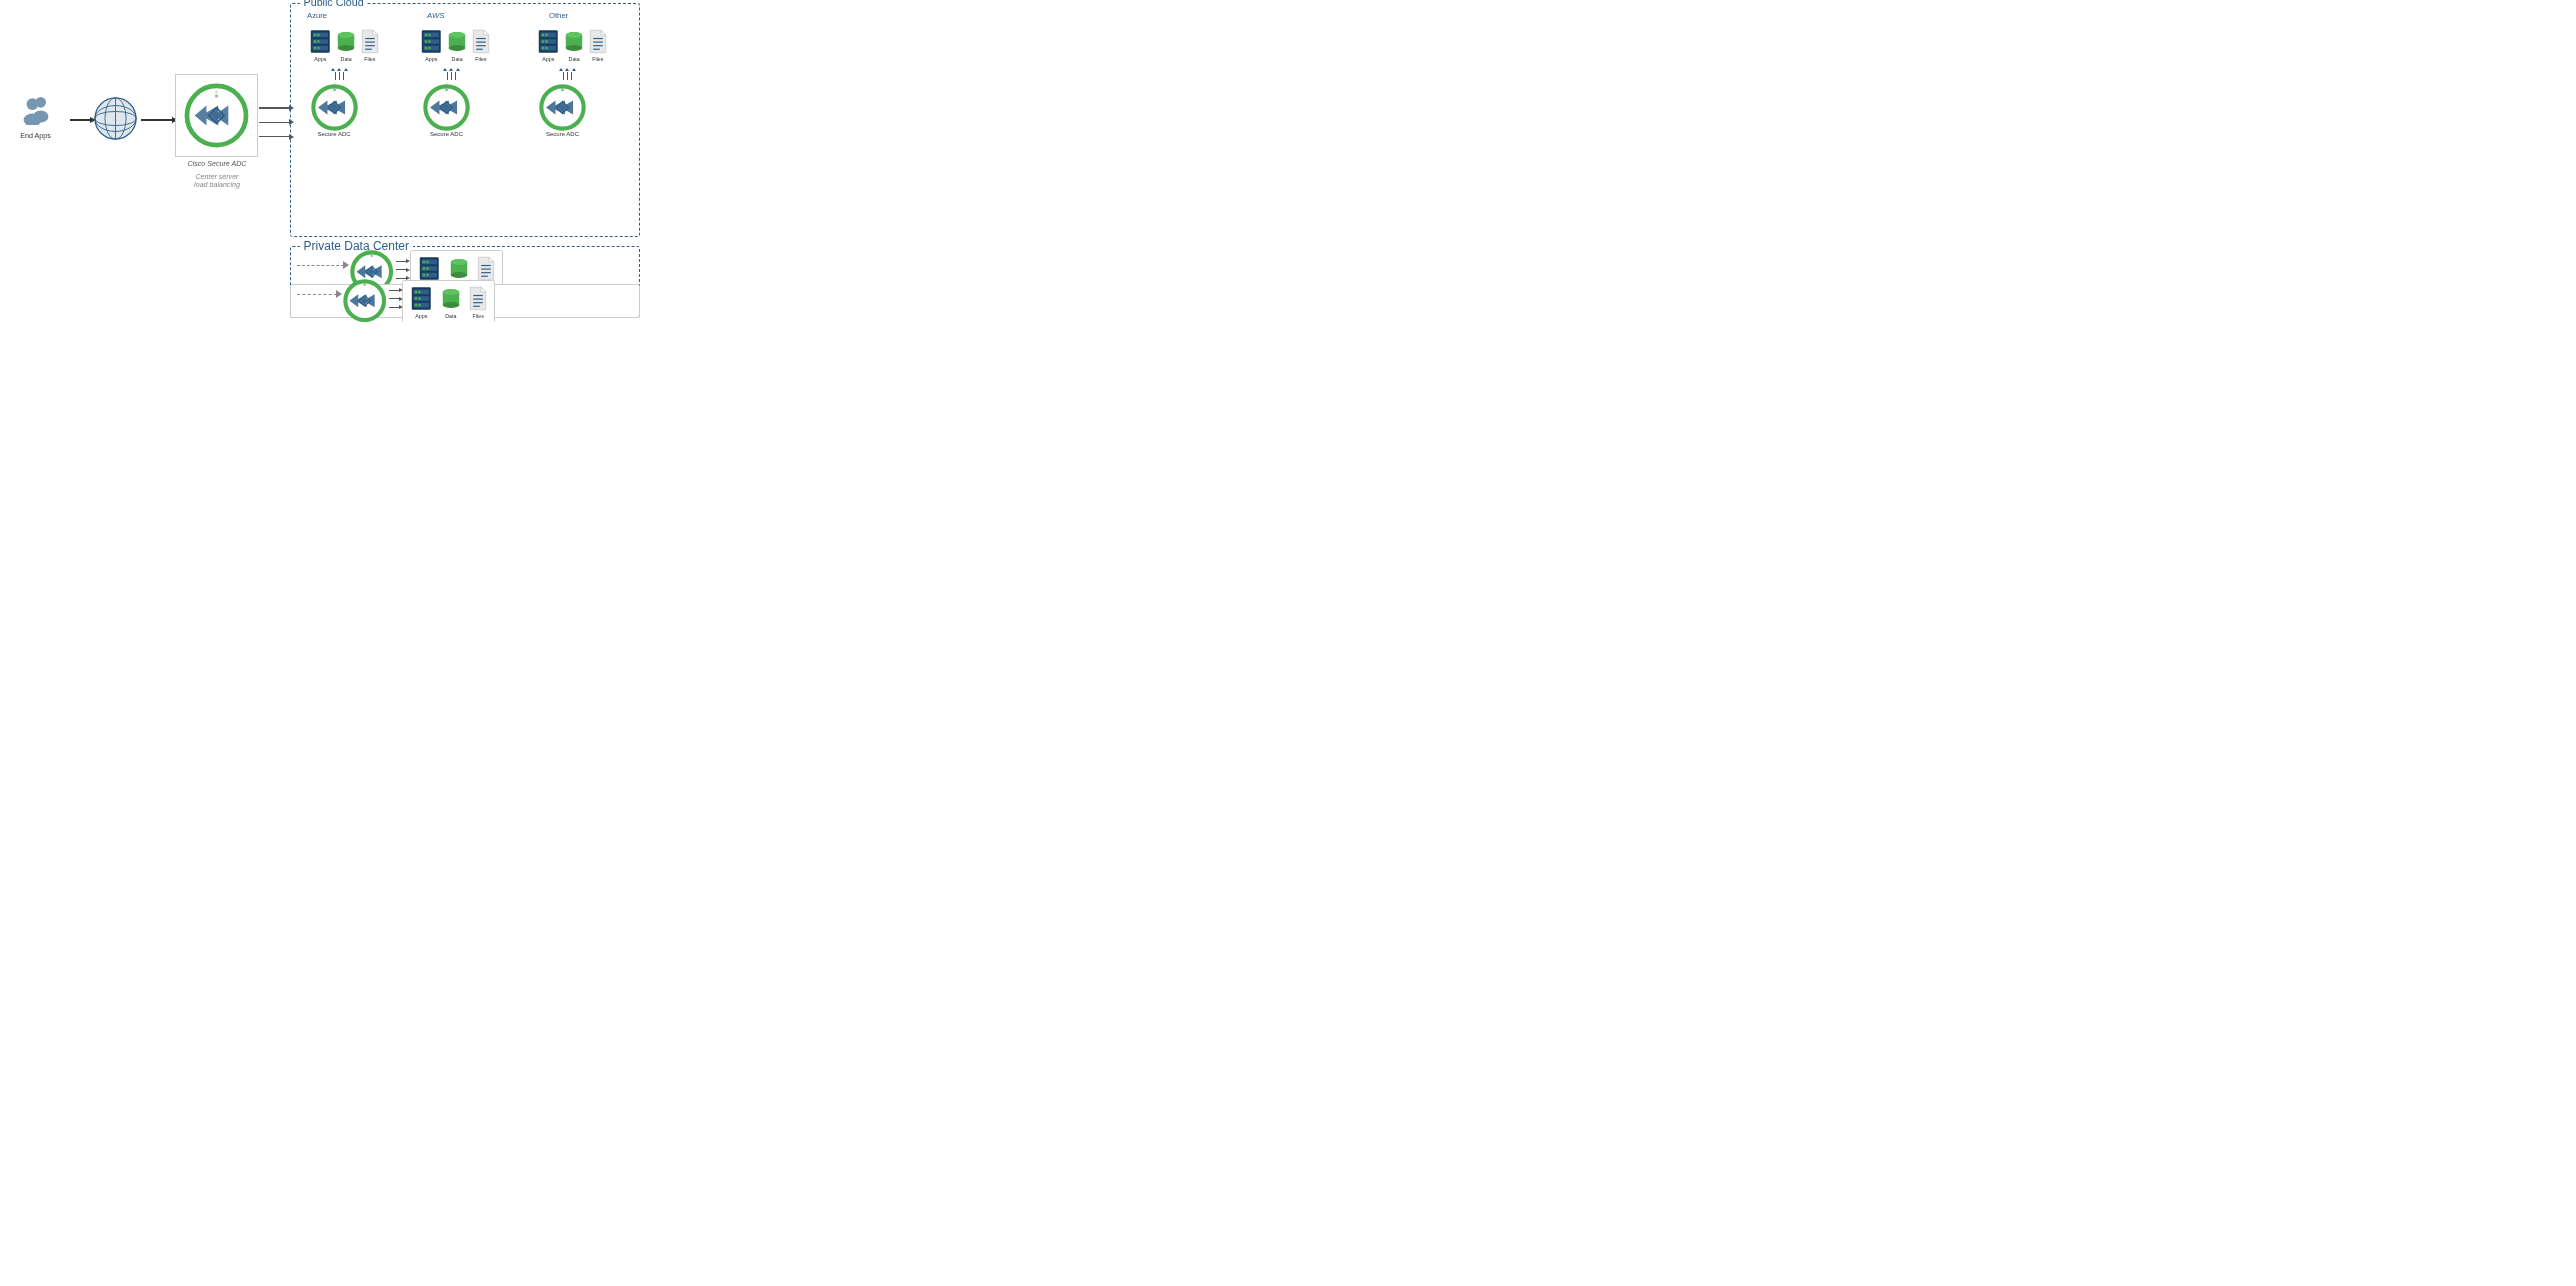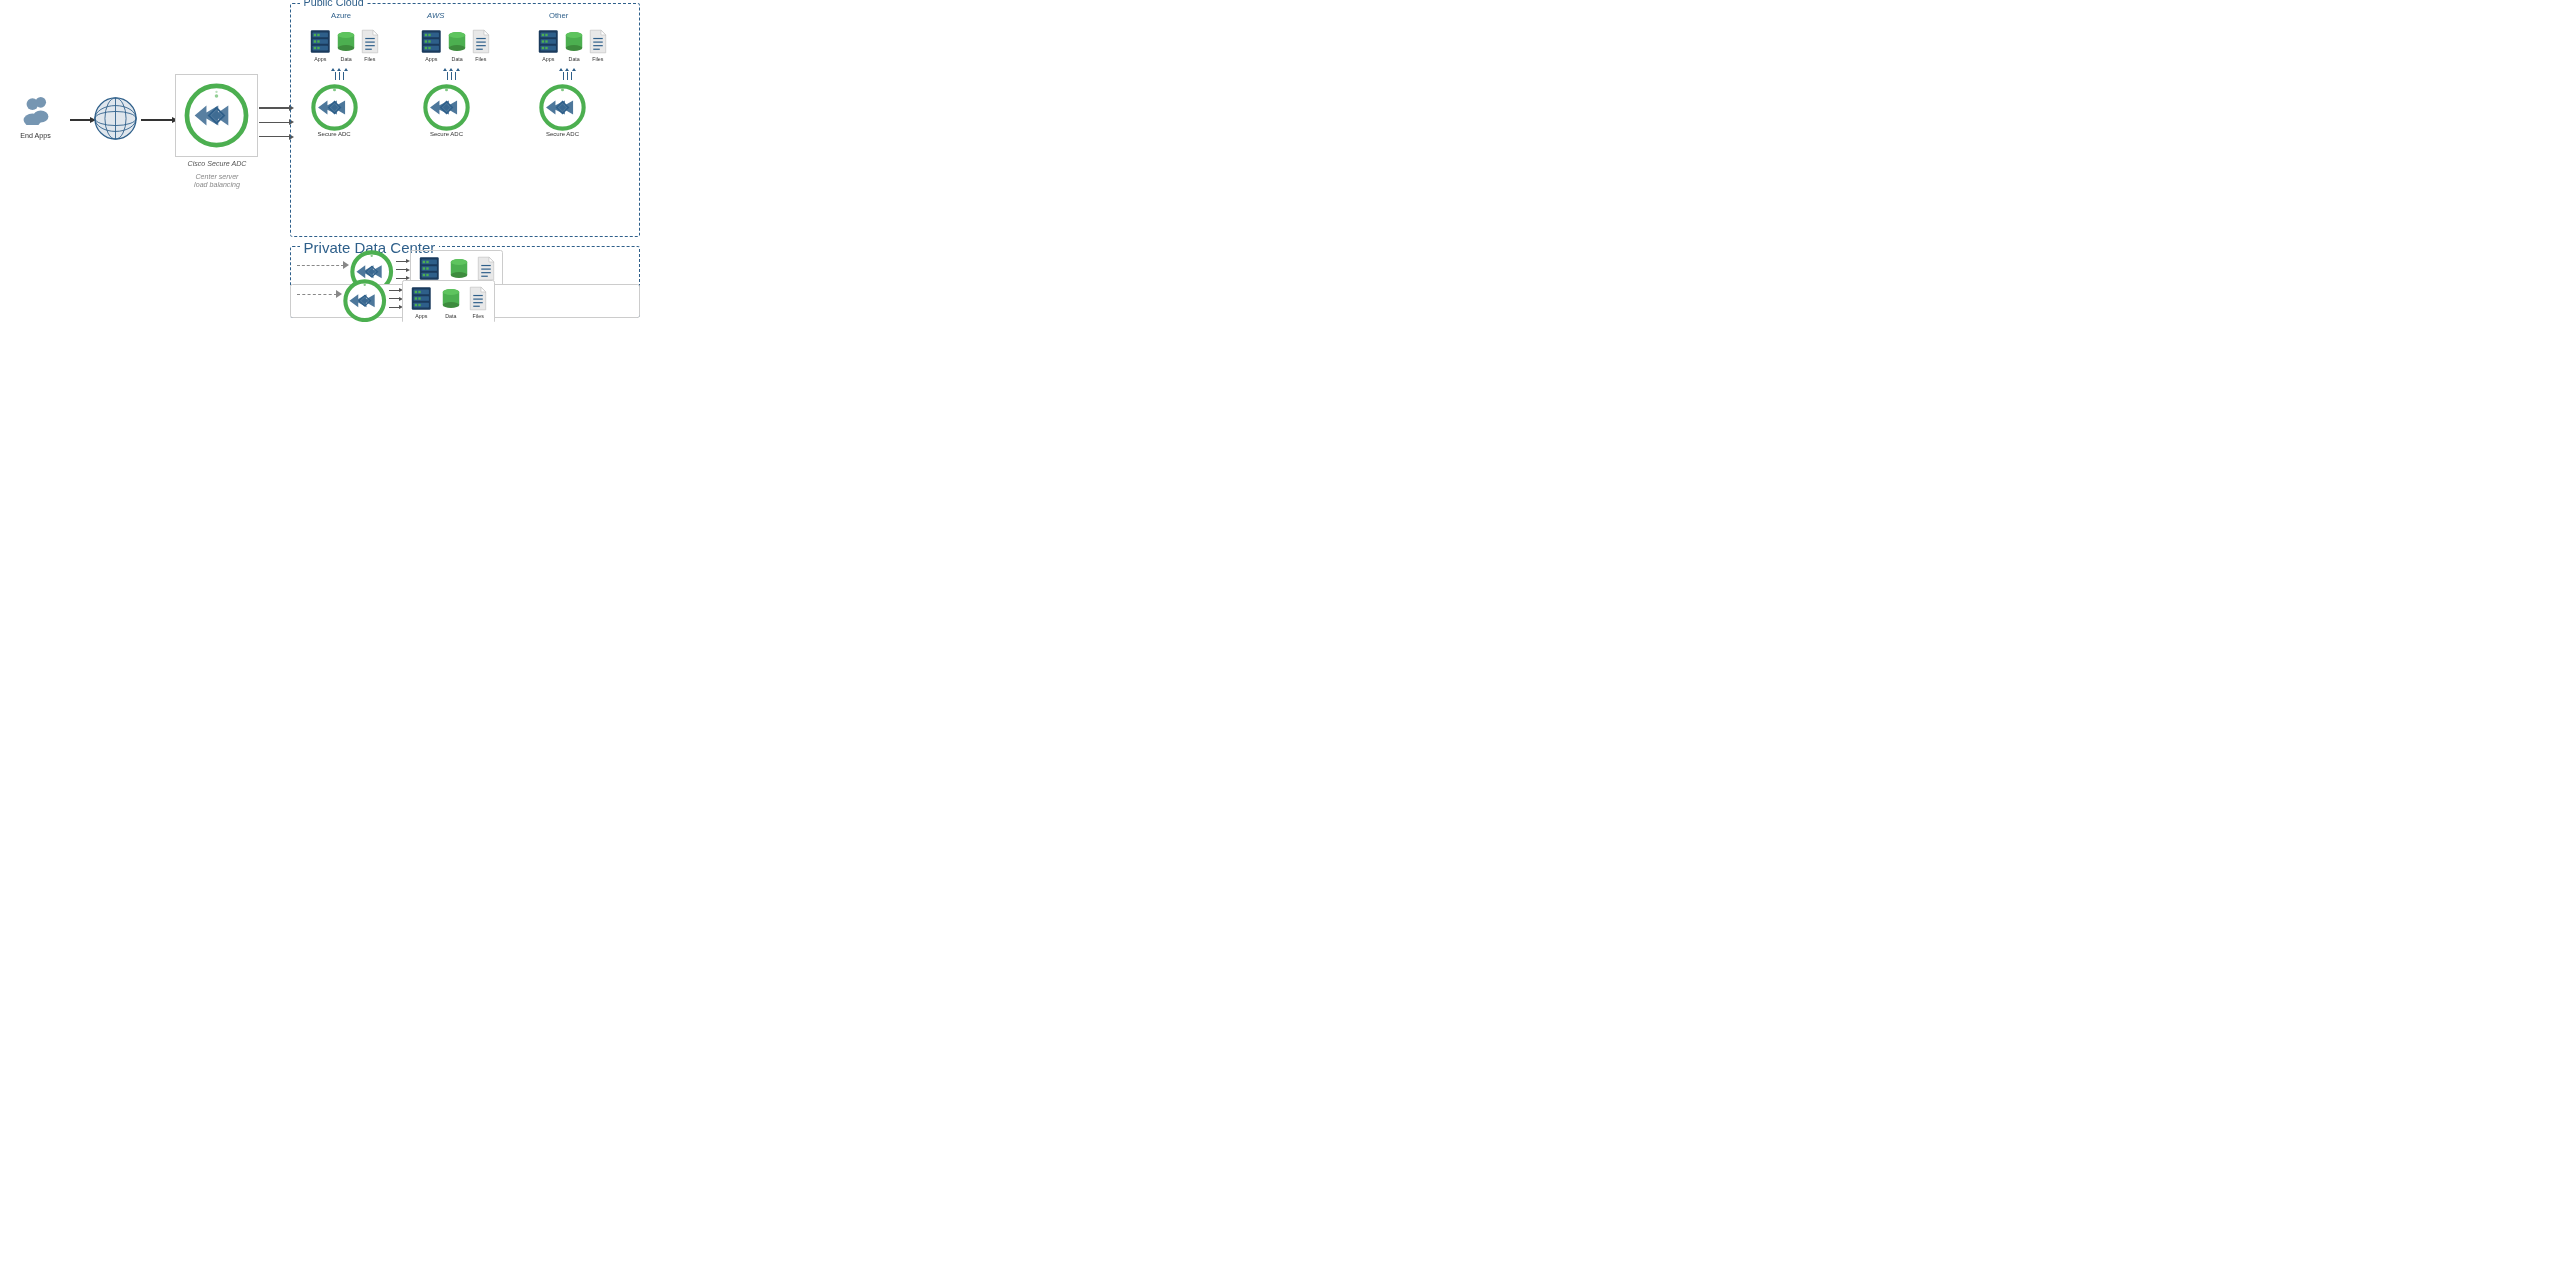--- a/index.html
+++ b/index.html
@@ -117,21 +117,21 @@
       border: 1.2px dashed #2e5f8a;
       border-radius: 2.4px;
     }
 
     .private-dc-title {
       position: absolute;
       top: -8.3px;
       left: 9px;
       background: white;
       padding: 0 3.6px;
-      font-size: 15px;
+      font-size: 12px;
       color: #2e5f8a;
     }
   </style>
 </head>
 <body>
 
 <div class="diagram">
 
   <div class="end-users">
     <div class="users-icon">
@@ -210,21 +210,21 @@
     </div>
     <div style="display:flex;align-items:center;">
       <div style="width:30px;height:1.2px;background:#555;"></div>
       <div style="width:0;height:0;border-top:3.6px solid transparent;border-bottom:3.6px solid transparent;border-left:5.3px solid #555;"></div>
     </div>
   </div>
 
   <div class="public-cloud-box">
     <div class="public-cloud-title">Public Cloud</div>
 
-    <div style="position:absolute;left:40px;top:7.1px;text-align:left;">
+    <div style="position:absolute;left:16px;top:7.1px;text-align:left;">
       <div style="font-size:7.7px;color:#2e5f8a;">Azure</div>
     </div>
 
     <div style="position:absolute;left:18px;top:25px;display:flex;gap:4.7px;align-items:flex-end;">
 
       <div style="display:flex;flex-direction:column;align-items:center;gap:1.8px;">
         <svg width="22.5" height="25" viewBox="0 0 38 42">
           <rect x="3" y="2" width="32" height="38" rx="2" fill="#1a3a5c"></rect>
           <rect x="6" y="6" width="26" height="8" rx="1" fill="#2e5f8a"></rect>
           <rect x="8" y="8" width="4" height="4" fill="#4caf50"></rect>

